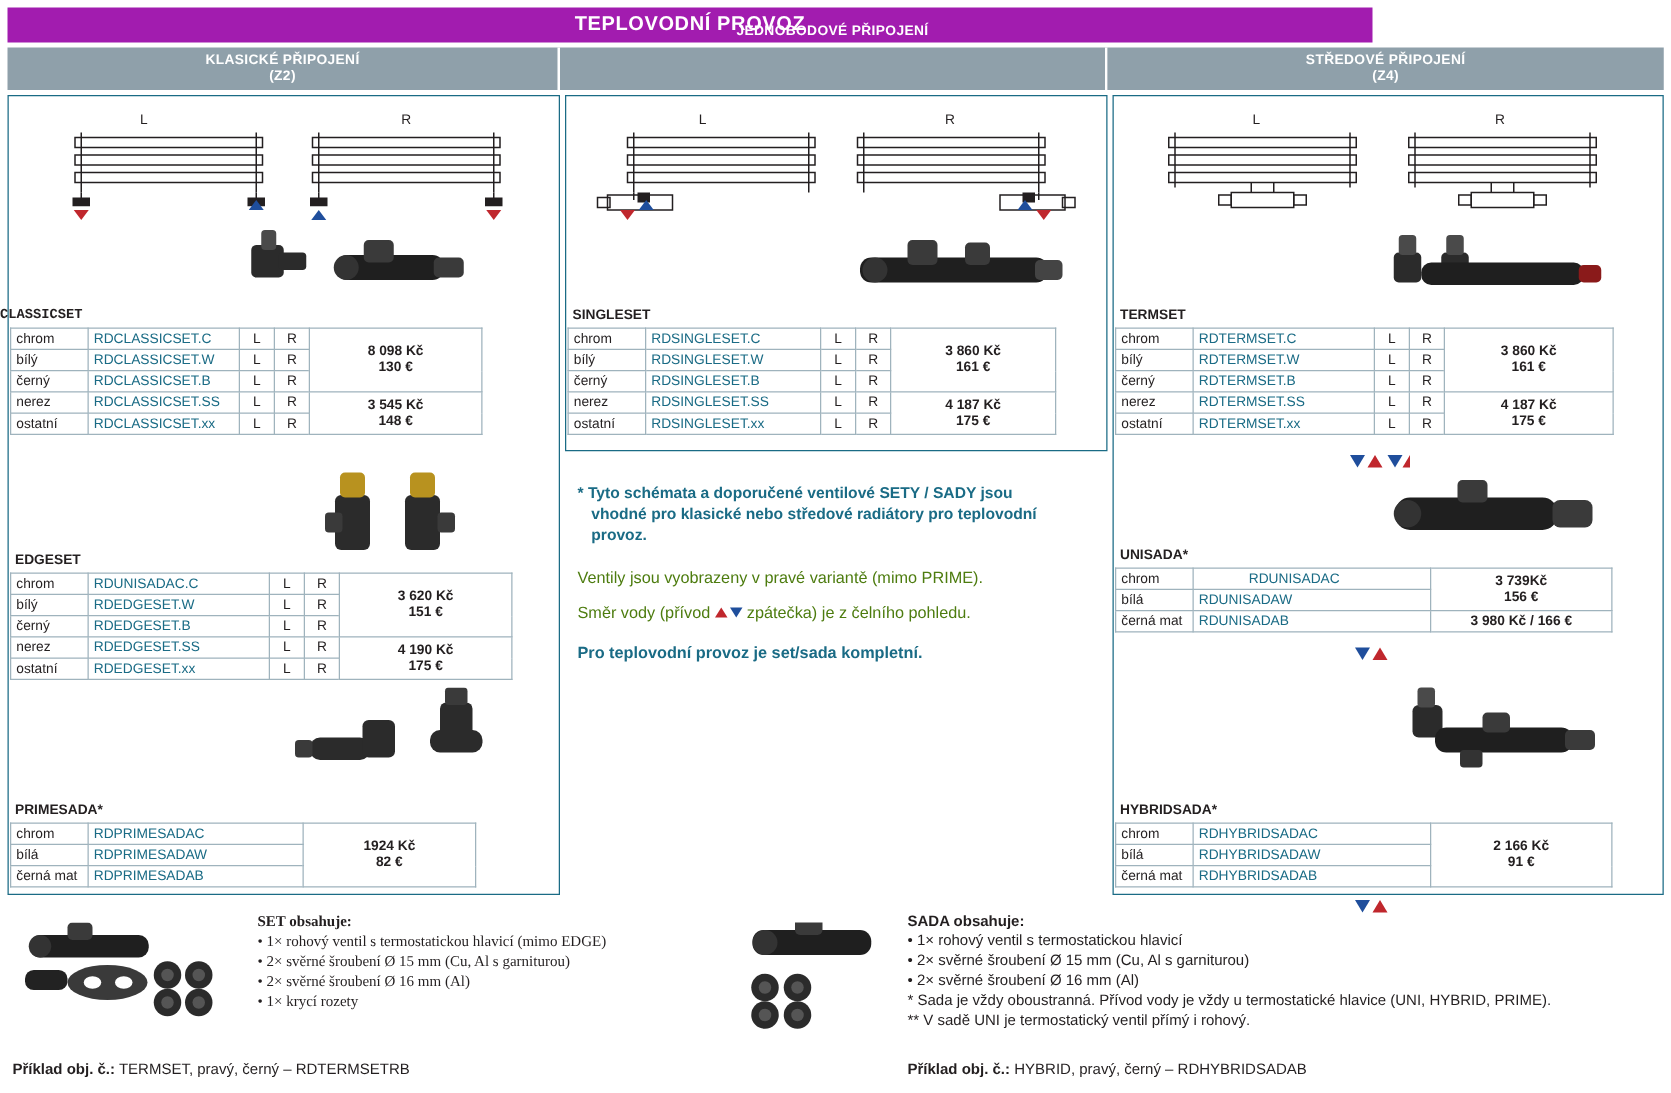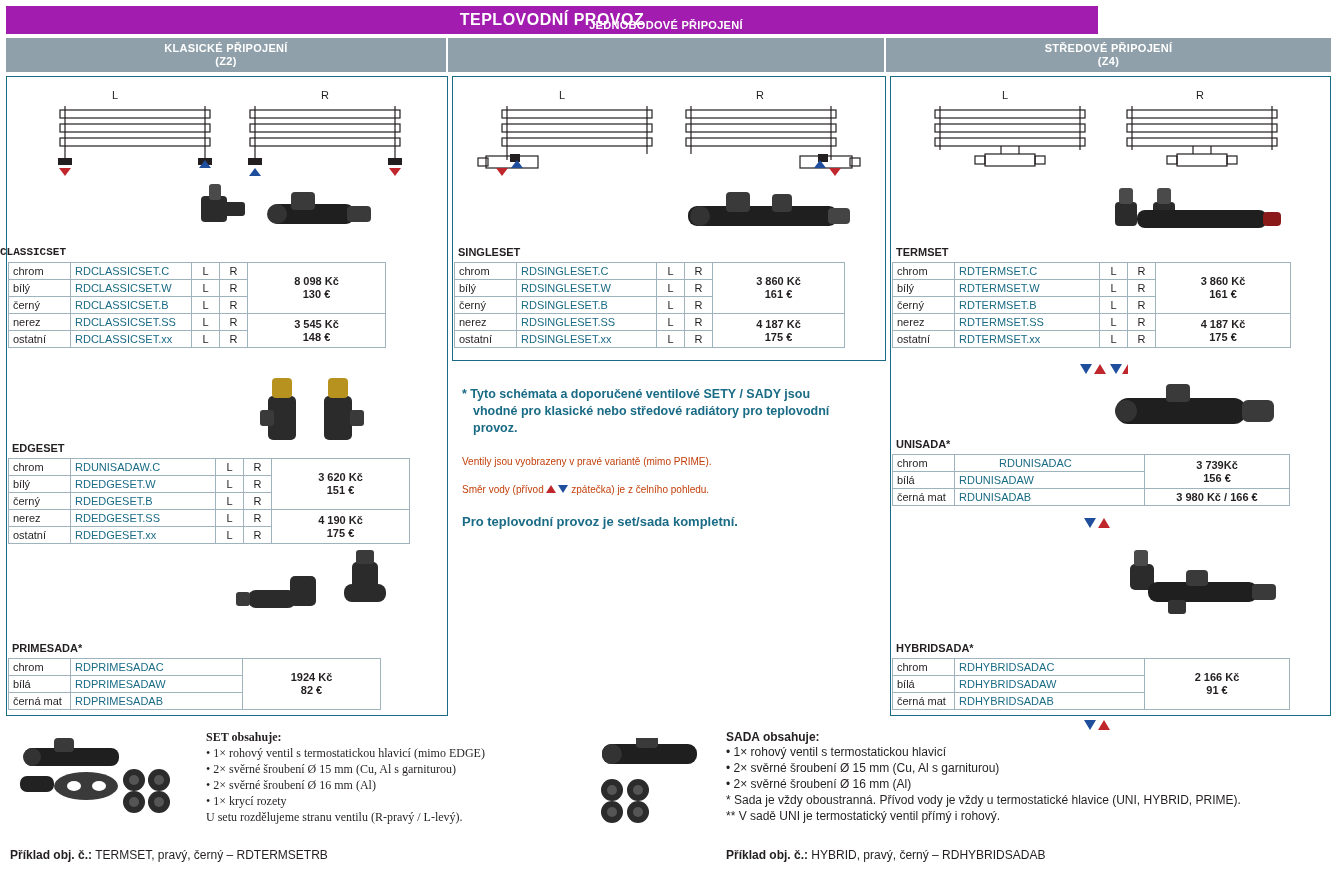--- a/index.html
+++ b/index.html
@@ -60,21 +60,21 @@
   table.pt td.price {
     text-align:center; font-weight:bold; color:#231f20; line-height:13px;
   }
   table.pt td.nm { width:62px; }
 
   
   .note-block { position:absolute; }
   .note-1 {
     color:#1a6b85; font-weight:bold; font-size:12.5px; line-height:17px;
   }
-  .note-line { font-size:10px; line-height:17px; color:#c2410c; margin-top:11px; }
+  .note-line { font-size:13px; line-height:17px; color:#4d7c0f; margin-top:11px; }
   .note-strong { color:#1a6b85; font-weight:bold; font-size:13px; margin-top:16px; }
 
   
   .tri { display:inline-block; width:0; height:0; }
   .tri-up { border-left:5px solid transparent; border-right:5px solid transparent; border-bottom:8px solid #c0272d; }
   .tri-down { border-left:5px solid transparent; border-right:5px solid transparent; border-top:8px solid #1f4e9c; }
   .arrow-abs { position:absolute; }
 
   
   .bl-title { font-weight:bold; font-size:12px; }
@@ -421,21 +421,21 @@
     <polygon points="16,12 22,2 28,12" fill="#c0272d"></polygon>
     <polygon points="32,2 44,2 38,12" fill="#1f4e9c"></polygon>
     <polygon points="44,12 50,2 56,12" fill="#c0272d"></polygon>
   </svg>
 
   <div class="prod-name" style="left:12px; top:442px;">EDGESET</div>
   <table class="pt" style="left:8px; top:458px;">
     <tbody>
         <tr>
       <td class="nm">chrom</td>
-      <td class="code" style="width:145px;">RDUNISADAW.C</td>
+      <td class="code" style="width:145px;">RDUNISADAC.C</td>
       <td class="lr">L</td>
       <td class="lr">R</td>
       <td class="price" rowspan="3" style="width:138px;">
         <div>3 620 Kč</div>
         <div>151 €</div>
       </td>
     </tr>
     <tr>
       <td class="nm">bílý</td>
       <td class="code">RDEDGESET.W</td>
@@ -574,21 +574,20 @@
       <circle cx="145" cy="64" r="5" fill="#555"></circle>
     </g>
   </svg>
 
   <div style="position:absolute; left:206px; top:730px; width:500px;font-family:Liberation Serif, serif;">
     <div class="bl-title">SET obsahuje:</div>
     <div class="bl-line">• 1× rohový ventil s termostatickou hlavicí (mimo EDGE)</div>
     <div class="bl-line">• 2× svěrné šroubení Ø 15 mm (Cu, Al s garniturou)</div>
     <div class="bl-line">• 2× svěrné šroubení Ø 16 mm (Al)</div>
     <div class="bl-line">• 1× krycí rozety</div>
-    <div class="bl-line">U setu rozdělujeme stranu ventilu (R-pravý / L-levý).</div>
   </div>
 
   <div class="ex-line" style="position:absolute; left:10px; top:848px;">
     <b>Příklad obj. č.:</b><span> TERMSET, pravý, černý – RDTERMSETRB</span>
   </div>
 
   <svg style="position:absolute; left:592px; top:738px;" width="120" height="90">
     <g>
       <rect x="10" y="6" width="95" height="20" rx="9" fill="#1f1f1f"></rect>
       <rect x="44" y="-4" width="22" height="14" rx="4" fill="#3a3a3a"></rect>

